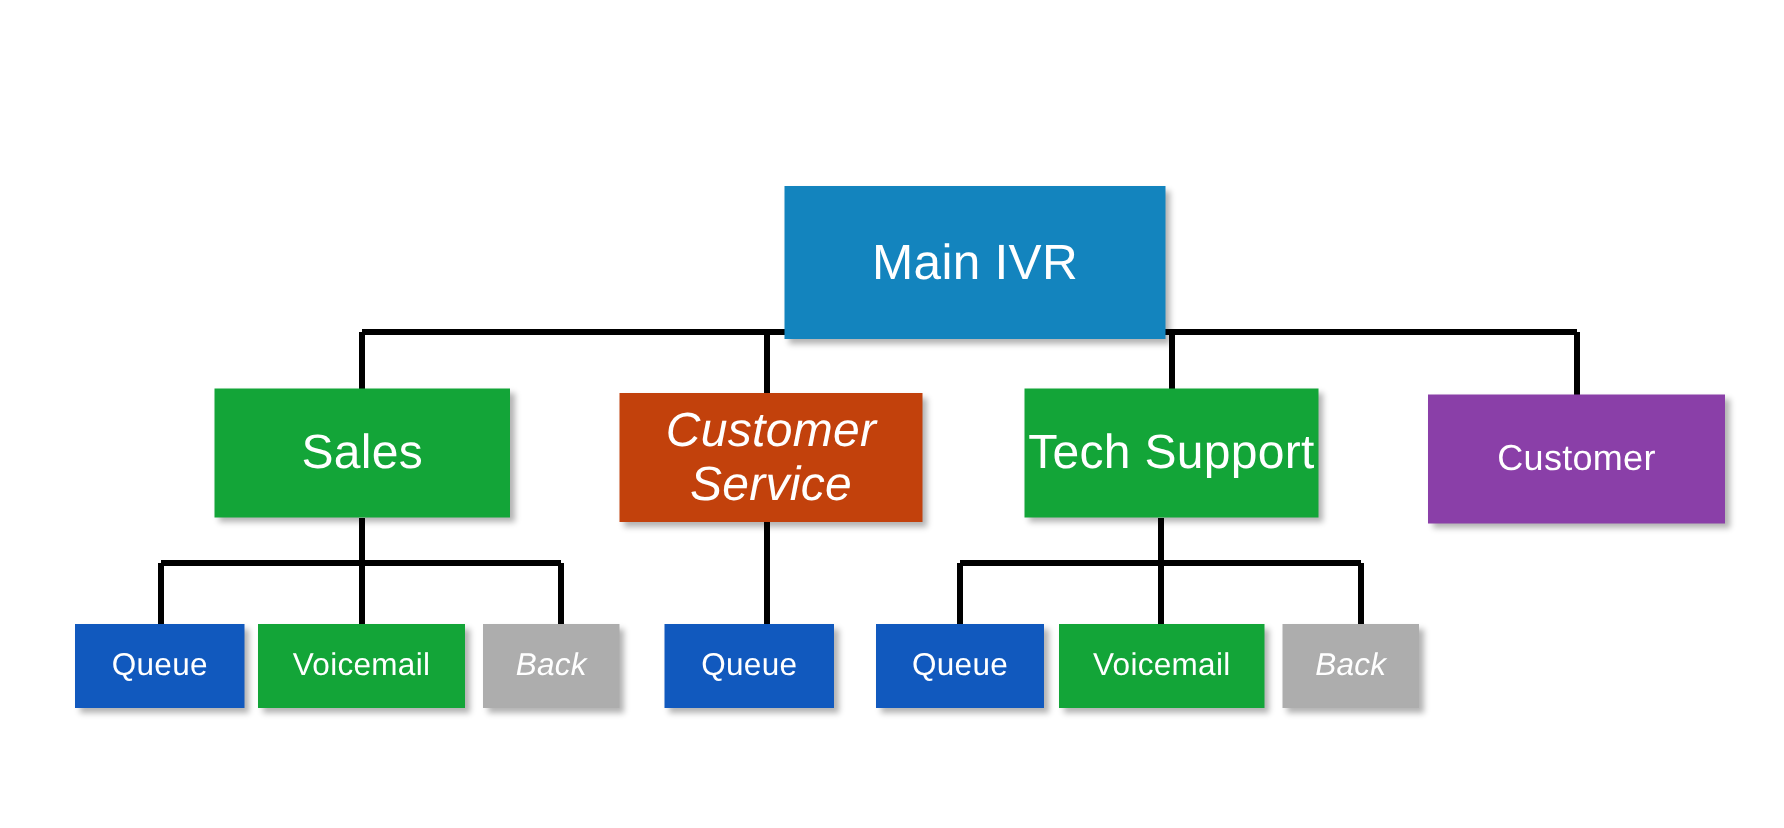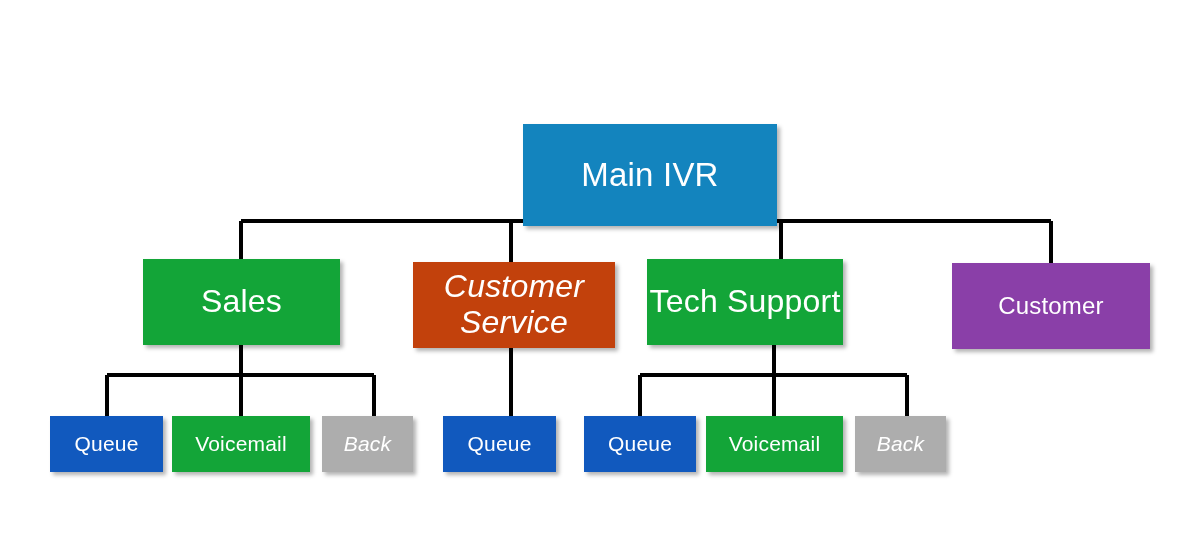--- a/index.html
+++ b/index.html
@@ -66,21 +66,21 @@
       <line x1="774" y1="345" x2="774" y2="375" stroke="#000000" stroke-width="4" shape-rendering="crispEdges"></line>
       <line x1="640" y1="375" x2="907" y2="375" stroke="#000000" stroke-width="4" shape-rendering="crispEdges"></line>
       <line x1="640" y1="375" x2="640" y2="416" stroke="#000000" stroke-width="4" shape-rendering="crispEdges"></line>
       <line x1="774" y1="375" x2="774" y2="416" stroke="#000000" stroke-width="4" shape-rendering="crispEdges"></line>
       <line x1="907" y1="375" x2="907" y2="416" stroke="#000000" stroke-width="4" shape-rendering="crispEdges"></line>
     </svg>
 <div class="node root" style="left: 523px; top: 84px; width: 254px; height: 102px; background: rgb(19, 132, 190);">Main IVR</div>
     <div class="node branch" style="left: 143px; top: 259px; width: 197px; height: 86px; background: rgb(19, 165, 56);">Sales</div>
     <div class="node branch" style="left: 413px; top: 262px; width: 202px; height: 86px; background: #c2410c; font-style: italic;">Customer
 Service</div>
-    <div class="node branch" style="left: 647px; top: 259px; width: 196px; height: 86px; background: rgb(19, 165, 56);">Tech Support</div>
+    <div class="node branch" style="left: 683px; top: 259px; width: 196px; height: 86px; background: rgb(19, 165, 56);">Tech Support</div>
     <div class="node reception" style="left: 952px; top: 263px; width: 198px; height: 86px; background: rgb(138, 63, 168);">Customer</div>
     <div class="node queue" style="left: 50px; top: 416px; width: 113px; height: 56px; background: rgb(17, 89, 190);">Queue</div>
     <div class="node voicemail" style="left: 172px; top: 416px; width: 138px; height: 56px; background: rgb(19, 165, 56);">Voicemail</div>
     <div class="node back" style="left: 322px; top: 416px; width: 91px; height: 56px; background: rgb(173, 173, 173);">Back</div>
     <div class="node queue" style="left: 443px; top: 416px; width: 113px; height: 56px; background: rgb(17, 89, 190);">Queue</div>
     <div class="node queue" style="left: 584px; top: 416px; width: 112px; height: 56px; background: rgb(17, 89, 190);">Queue</div>
     <div class="node voicemail" style="left: 706px; top: 416px; width: 137px; height: 56px; background: rgb(19, 165, 56);">Voicemail</div>
     <div class="node back" style="left: 855px; top: 416px; width: 91px; height: 56px; background: rgb(173, 173, 173);">Back</div>
   </div>
 

